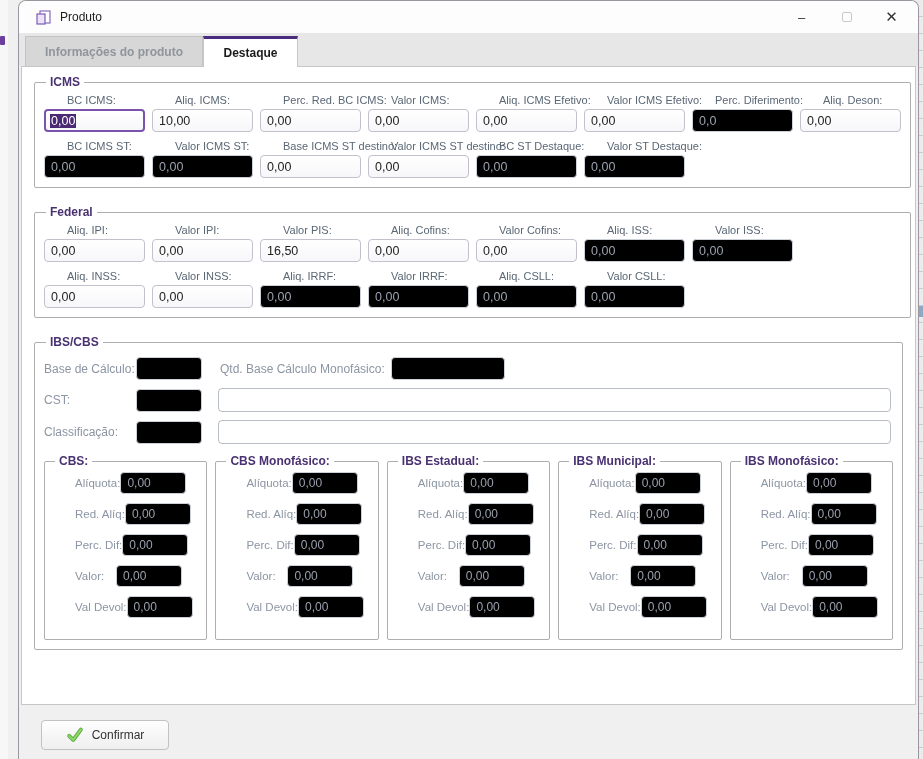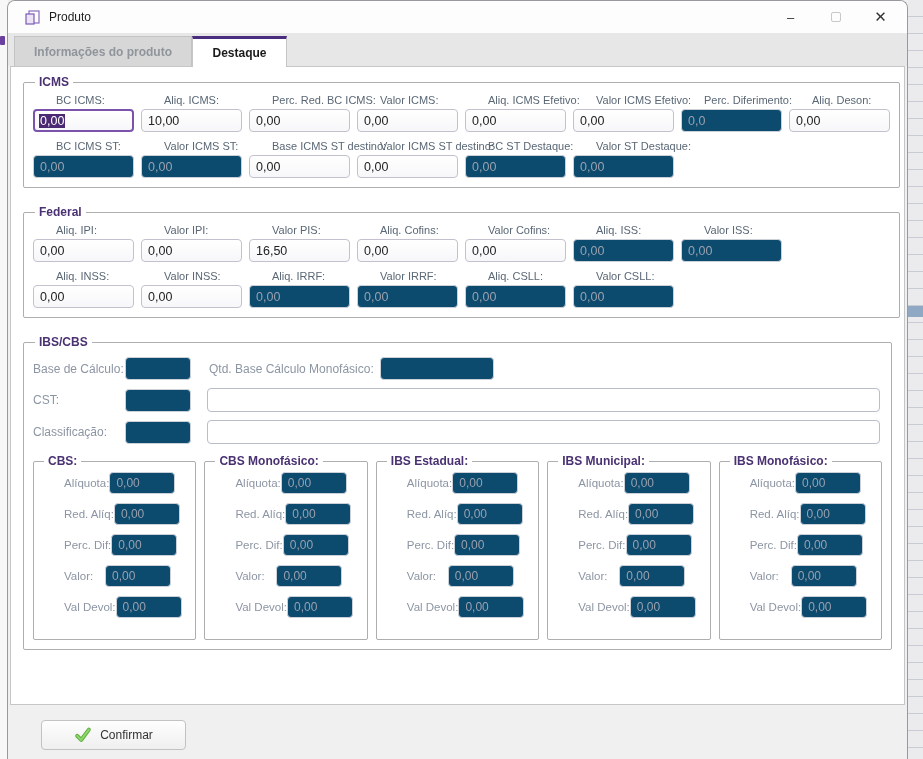--- a/index.html
+++ b/index.html
@@ -6,21 +6,21 @@
   html,body { width:923px; height:759px; overflow:hidden;
     font-family:"Liberation Sans", sans-serif; background:#f0f0f0; }
 
   
   .bg-left { position:absolute; left:0; top:0; width:8px; height:759px; background:#f7f7f7; }
   .bg-left .pdot { position:absolute; left:0; top:36px; width:5px; height:9px; background:#6a3fa0; border-radius:1px; }
   .bg-right { position:absolute; right:0; top:0; width:15px; height:759px; background:#ebebee;
     background-image:repeating-linear-gradient(to bottom, transparent 0 16px, #c9ccd4 16px 17px); }
   .bg-right .bmark { position:absolute; left:0; top:306px; width:15px; height:11px; background:#8fa8c4; }
 
-  .dialog { position:absolute; left:7px; top:0; width:901px; height:759px;
+  .dialog { position:absolute; left:18px; top:0; width:901px; height:759px;
     background:#f0f0f0; border:1px solid #98989e; border-bottom:none;
     border-radius:8px 8px 0 0; overflow:hidden; display:flex; flex-direction:column; }
 
   
   .titlebar { height:32px; background:#fdfdfd; display:flex; align-items:center; padding-left:17px; flex:0 0 auto; }
   .app-icon { width:15px; height:15px; flex:0 0 auto; }
   .win-title { margin-left:9px; font-size:12px; color:#1d1d1d; }
   .win-controls { margin-left:auto; display:flex; height:100%; }
   .wc { width:45px; height:100%; display:flex; align-items:center; justify-content:center;
     font-size:13px; color:#333; cursor:default; }
@@ -39,21 +39,21 @@
     margin:0 2px; padding:8px 12px 6px; position:relative; z-index:1; }
 
   fieldset { border:1px solid #aeaeae; border-radius:2px; padding:2px 9px 9px; }
   legend { font-size:12px; font-weight:bold; color:#4a3272; padding:0 4px; margin-left:2px; }
 
   .grid8 { display:grid; grid-template-columns:repeat(8,101px); column-gap:7px; }
   .grid6 { display:grid; grid-template-columns:repeat(6,101px); column-gap:7px; margin-top:5px; }
   .flabel { font-size:11px; color:#5a6775; margin:3px 0 3px 1px; white-space:nowrap;padding-left:22px; }
   .field { height:23px; display:flex; align-items:center; padding:0 6px; font-size:12.5px; color:#222;
     background:linear-gradient(#ffffff,#f7f7fa); border:1px solid #c4c0ce; border-radius:4px; }
-  .field.disabled { background:#0c4a6e; border-color:#ccd0d8; color:#9aa1ae; }
+  .field.disabled { background:#000000; border-color:#ccd0d8; color:#9aa1ae; }
   .field.focused { border:2px solid #7b53ad; padding:0 4px; }
   .field.focused .val { background:#4c2a73; color:#fff; padding:0 1px; }
 
   .gap { height:17px; }
 
   
   .ibs-top { display:flex; align-items:center; margin-top:6px; }
   .ibs-lbl { font-size:12px; color:#8c95a3; white-space:nowrap; }
   .w-lbl1 { width:92px; }
   .fld-sm { width:66px; height:23px; }
@@ -66,21 +66,21 @@
   .mini-rows { display:flex; flex-direction:column; gap:9px; }
   .mini-row { display:flex; align-items:center; }
   .mini-row .flabel { flex:0 0 63px; margin:0; font-size:11.5px; color:#8c95a3; }
   .mini-row .field { width:66px; height:22px; font-size:12px; }
 
   
   .footer { height:54px; background:#f0f0f0; position:relative; flex:0 0 auto; }
   .btn { position:absolute; top:15px; height:30px; display:flex; align-items:center; justify-content:center;
     gap:8px; font-size:12px; color:#333; background:linear-gradient(#fefefe,#efefef);
     border:1px solid #c2c2c2; border-radius:4px; cursor:default; }
-  .btn-confirm { left:22px; width:145px;margin-left:11px; }
+  .btn-confirm { left:22px; width:128px; }
   .btn-cancel { right:8px; width:146px; }
 </style>
 </head>
 <body>
 
 <div class="bg-left">
     <div class="pdot"></div>
   </div>
 <div class="bg-right">
     <div class="bmark"></div>

